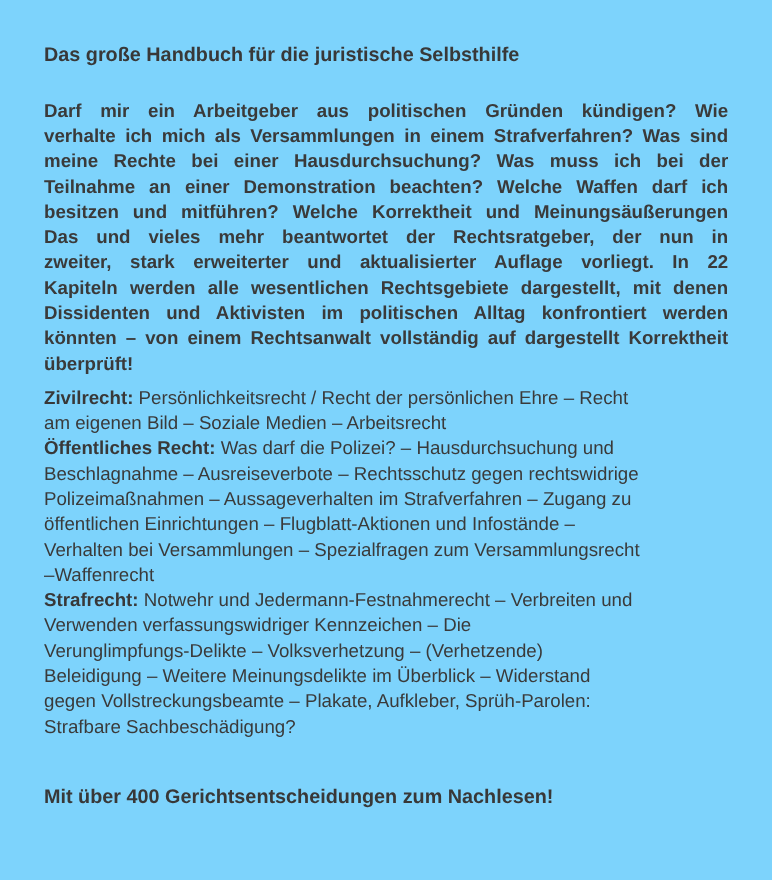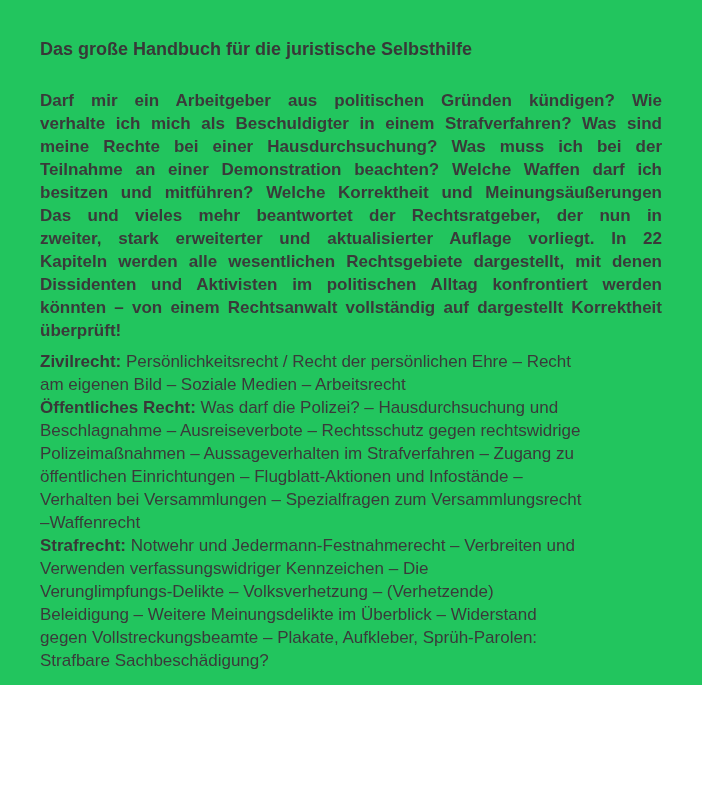--- a/index.html
+++ b/index.html
@@ -1,21 +1,21 @@
 <!DOCTYPE html>
 <html><head>
 <meta charset="utf-8">
 <style>
   html, body { margin: 0; padding: 0; background: #ffffff; }
   .page {
     box-sizing: border-box;
     width: 702px;
-    height: 685px;
+    height: 800px;
     padding: 37px 40px 0 40px;
-    background: #22c55e;
+    background: #7dd3fc;
     font-family: "Liberation Sans", sans-serif;
     font-size: 17px;
     line-height: 23px;
     color: #3a3a3a;
     overflow: hidden;
   }
   .title {
     font-size: 18px;
     line-height: 24px;
     font-weight: bold;
@@ -39,21 +39,21 @@
 </style>
 </head>
 <body>
 
 <div class="page">
 
   <h1 class="title">Das große Handbuch für die juristische Selbsthilfe</h1>
 
   <div class="para">
       <div class="jl stretch">Darf mir ein Arbeitgeber aus politischen Gründen kündigen? Wie</div>
-      <div class="jl stretch">verhalte ich mich als Beschuldigter in einem Strafverfahren? Was sind</div>
+      <div class="jl stretch">verhalte ich mich als Versammlungen in einem Strafverfahren? Was sind</div>
       <div class="jl stretch">meine Rechte bei einer Hausdurchsuchung? Was muss ich bei der</div>
       <div class="jl stretch">Teilnahme an einer Demonstration beachten? Welche Waffen darf ich</div>
       <div class="jl stretch">besitzen und mitführen? Welche Korrektheit und Meinungsäußerungen</div>
     </div>
 
   <div class="para">
       <div class="jl stretch">Das und vieles mehr beantwortet der Rechtsratgeber, der nun in</div>
       <div class="jl stretch">zweiter, stark erweiterter und aktualisierter Auflage vorliegt. In 22</div>
       <div class="jl stretch">Kapiteln werden alle wesentlichen Rechtsgebiete dargestellt, mit denen</div>
       <div class="jl stretch">Dissidenten und Aktivisten im politischen Alltag konfrontiert werden</div>

